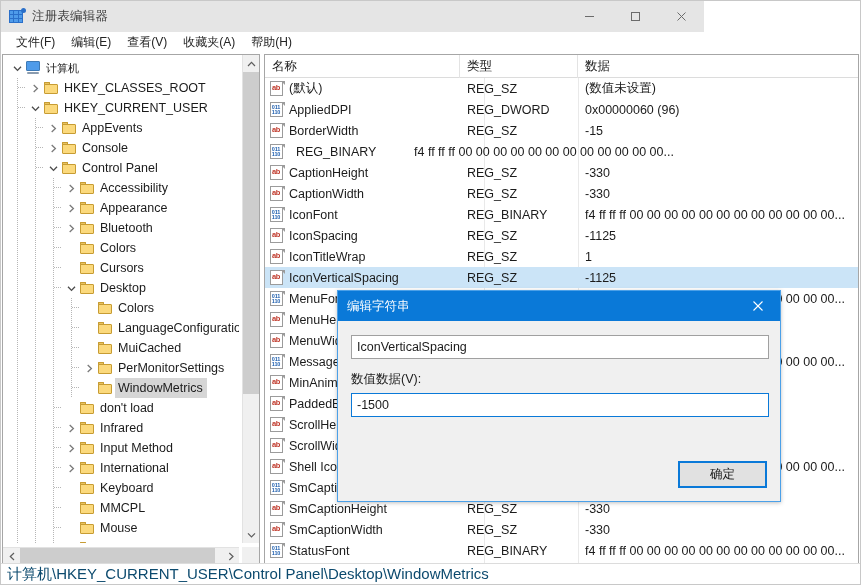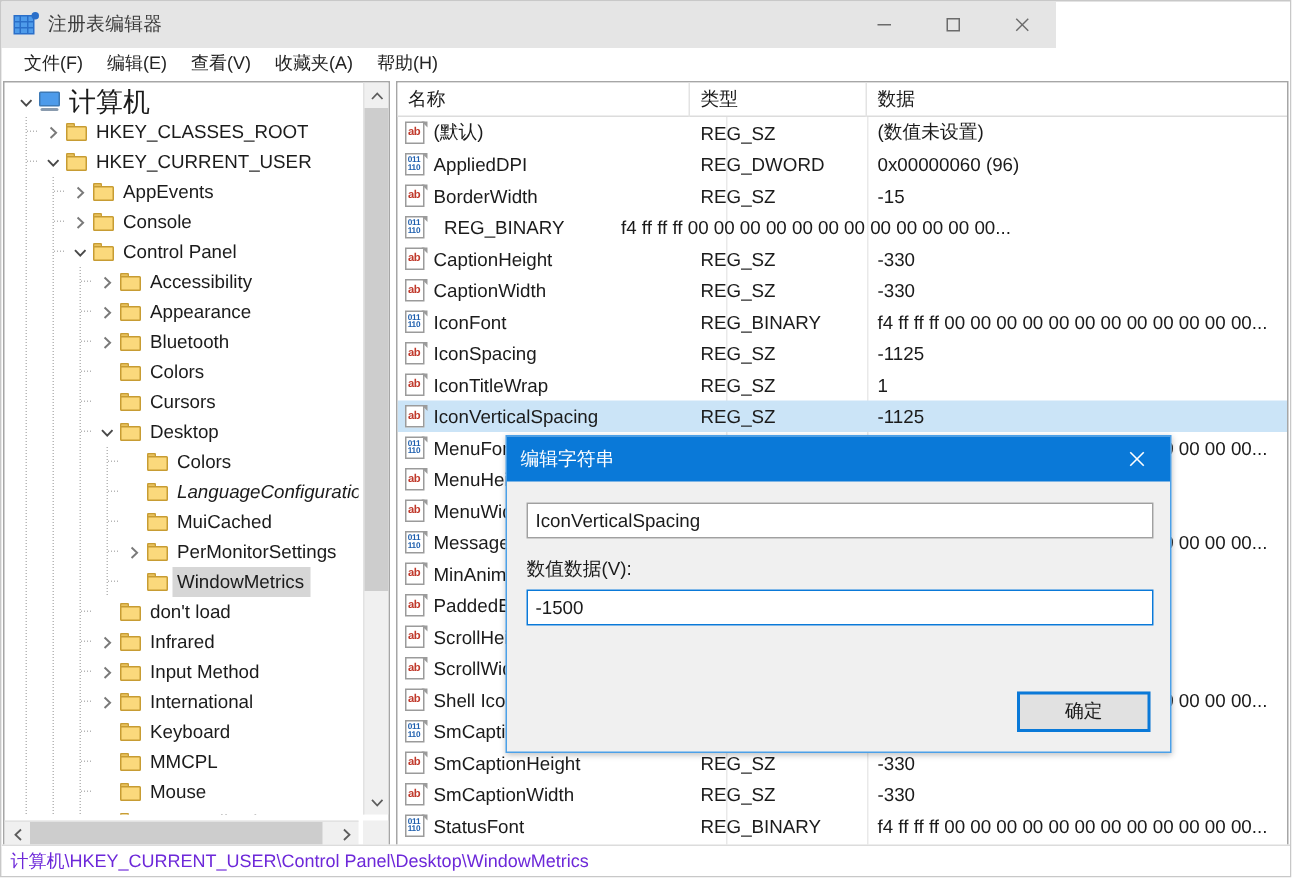--- a/index.html
+++ b/index.html
@@ -95,21 +95,21 @@
   }
   .tnode .twist svg { display: block; }
   .tnode .tico {
     width: 18px; height: 20px; flex: 0 0 auto; position: relative;
   }
   .tnode .tlabel {
     font-size: 12.5px; color: #1b1b1b; padding-left: 3px;
     padding-right: 4px; line-height: 20px;
   }
   .tnode.selected .tlabel { background: #d6d6d6; }
-  .tnode.root .tlabel { font-size: 18px; }
+  .tnode.root .tlabel { font-size: 11px; }
 
   
   .folder {
     position: absolute; left: 1px; top: 4px; width: 14px; height: 12px;
   }
   .folder .tab {
     position: absolute; left: 0; top: 0; width: 6px; height: 3px;
     background: #e8c25f; border: 1px solid #c79c33; border-bottom: none;
     border-radius: 1px 1px 0 0;
   }
@@ -242,21 +242,21 @@
     color: #1f5fae; font-size: 5.5px; line-height: 4.5px;
     letter-spacing: -.2px; white-space: pre-line; top: 3px;
   }
 
   
   .statusbar {
     position: absolute; left: 0; bottom: 0; width: 859px; height: 21px;
     background: #ffffff; border-top: 1px solid #dcdcdc;
     display: flex; align-items: center; padding-left: 6px;
   }
-  .statusbar .txt { font-size: 12px; color: #6d28d9; }
+  .statusbar .txt { font-size: 15px; color: #0c4a6e; }
 
   
   .dialog {
     position: absolute; left: 336px; top: 289px;
     width: 444px; height: 212px;
     background: #f0f0f0;
     border: 1px solid #4ba0e8;
     box-shadow: 0 1px 4px rgba(0,0,0,.25);
   }
   .dlg-title {
@@ -554,21 +554,21 @@
             <div class="dtick" style="left: 69px;"></div>
             <div class="twist"></div>
             <div class="tico">
               <div class="folder">
                 <div class="tab"></div>
                 <div class="body"></div>
               </div>
             </div>
             <div class="tlabel">Colors</div>
           </div>
-          <div class="tnode" style="padding-left: 78px; font-style: italic;">
+          <div class="tnode" style="padding-left: 78px;">
             <div class="dline" style="left: 14px;"></div>
             <div class="dline" style="left: 32px;"></div>
             <div class="dline" style="left: 50px;"></div>
             <div class="dline" style="left: 68px;"></div>
             <div class="dtick" style="left: 69px;"></div>
             <div class="twist"></div>
             <div class="tico">
               <div class="folder">
                 <div class="tab"></div>
                 <div class="body"></div>

